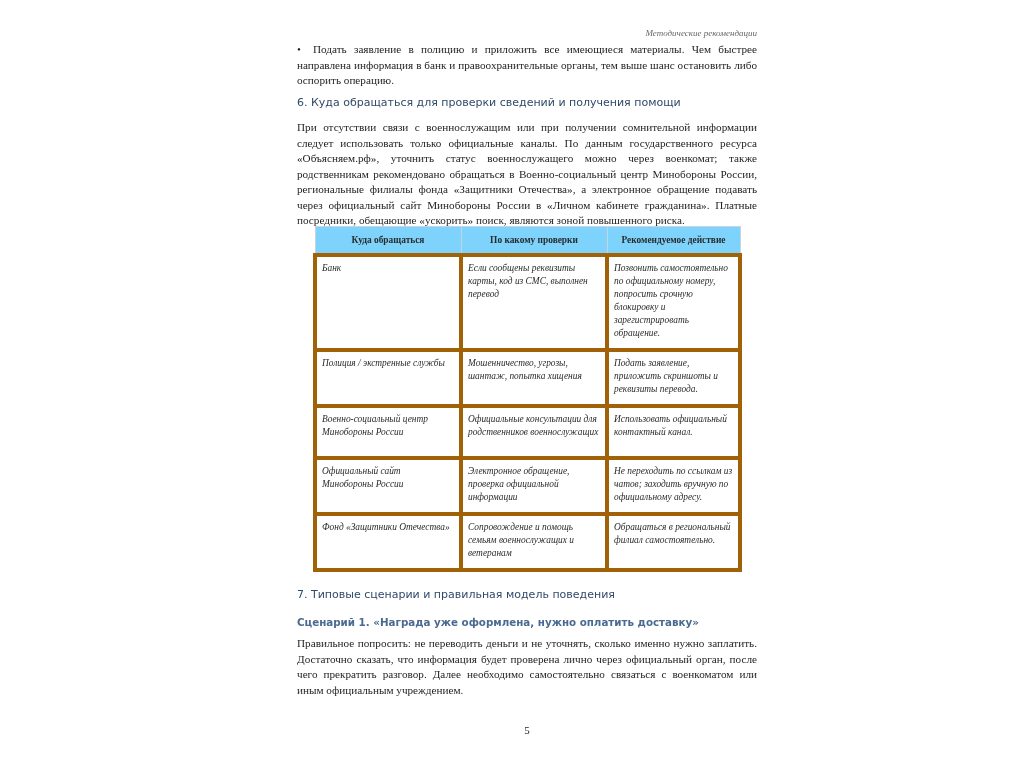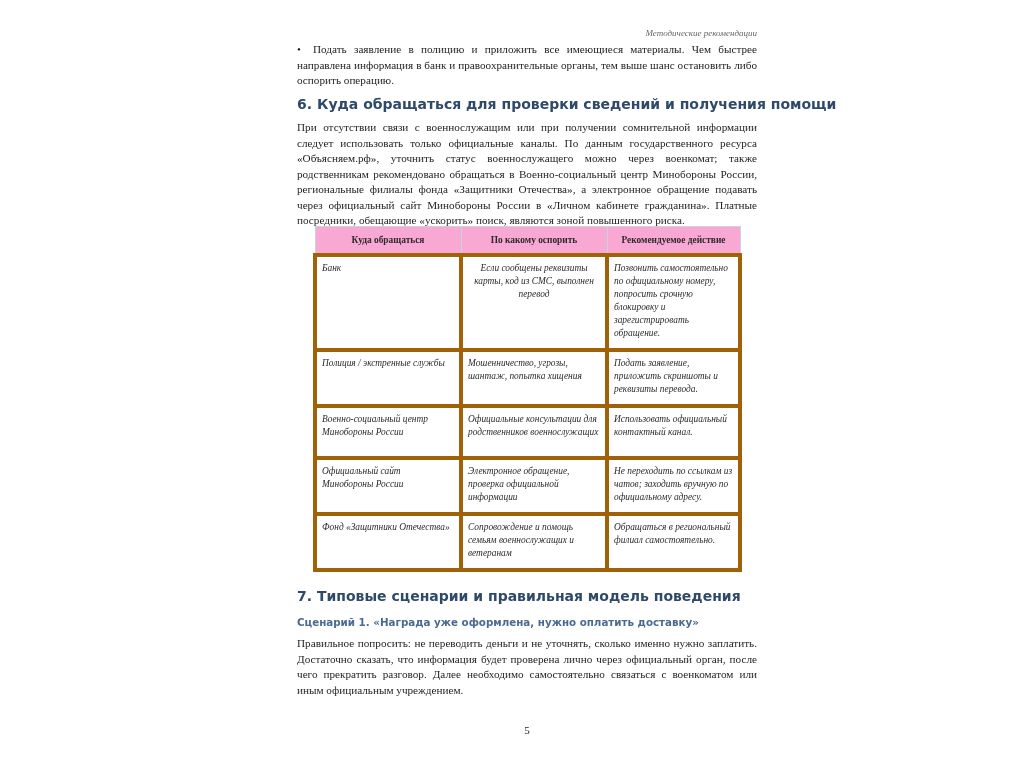--- a/index.html
+++ b/index.html
@@ -3,53 +3,53 @@
 <meta charset="utf-8">
 <style>
   html, body { margin:0; padding:0; background:#ffffff; }
   body { width:1024px; height:768px; position:relative; overflow:hidden;
          font-family:"Liberation Serif", serif; color:#222; }
   .page { position:absolute; left:297px; top:28px; width:460px; }
   .running-header { position:absolute; right:0; top:0; font-style:italic; font-size:9px; color:#666; }
   .body-text { font-size:11.2px; line-height:15.5px; text-align:justify; color:#1e1e1e; }
   .bullet-para { position:absolute; top:14px; left:0; width:460px; }
   .bullet-para .bullet { display:inline-block; width:16px; }
-  .h1 { position:absolute; left:0; font-family:"DejaVu Sans", sans-serif; font-weight:bold;
-        font-size:14px; color:#2f4a69; white-space:nowrap; }
+  .h1 { position:absolute; left:0; font-family:"DejaVu Sans", sans-serif; font-weight:normal;
+        font-size:11px; color:#2f4a69; white-space:nowrap; }
   .h2 { position:absolute; left:0; font-family:"DejaVu Sans", sans-serif; font-weight:bold;
         font-size:10.3px; color:#4a6a91; white-space:nowrap; }
   .para { position:absolute; left:0; width:460px; }
   table.contacts { position:absolute; left:16px; top:198px; width:429px; border-collapse:collapse;
         font-size:9.4px; line-height:13px; color:#2a2a2a; }
-  table.contacts th { background:#f9a8d4; font-weight:bold; text-align:center; height:26px;
+  table.contacts th { background:#7dd3fc; font-weight:bold; text-align:center; height:26px;
         border:1px solid #c7d3df; padding:0 4px; }
   table.contacts td { border:4px solid #a16207; vertical-align:top; padding:5px 5px 8px 5px;font-style:italic; }
   table.contacts td.c1 { width:132px; }
-  table.contacts td.c2 { width:132px;text-align:center; }
+  table.contacts td.c2 { width:132px; }
   .page-number { position:absolute; left:0; width:460px; text-align:center; top:695px; font-size:11px; }
 </style>
 </head>
 <body>
 
 <div class="page">
   <div class="running-header">Методические рекомендации</div>
 
   <div class="bullet-para body-text">
     <span class="bullet">•</span><span>Подать заявление в полицию и приложить все имеющиеся материалы. Чем быстрее направлена информация в банк и правоохранительные органы, тем выше шанс остановить либо оспорить операцию.</span>
   </div>
 
   <div class="h1" style="top:68px;">6. Куда обращаться для проверки сведений и получения помощи</div>
 
   <div class="para body-text" style="top:92px;">При отсутствии связи с военнослужащим или при получении сомнительной информации следует использовать только официальные каналы. По данным государственного ресурса «Объясняем.рф», уточнить статус военнослужащего можно через военкомат; также родственникам рекомендовано обращаться в Военно-социальный центр Минобороны России, региональные филиалы фонда «Защитники Отечества», а электронное обращение подавать через официальный сайт Минобороны России в «Личном кабинете гражданина». Платные посредники, обещающие «ускорить» поиск, являются зоной повышенного риска.</div>
 
   <table class="contacts">
     <thead>
       <tr>
         <th>Куда обращаться</th>
-        <th>По какому оспорить</th>
+        <th>По какому проверки</th>
         <th>Рекомендуемое действие</th>
       </tr>
     </thead>
     <tbody>
       <tr style="height:66px;">
         <td class="c1">Банк</td>
         <td class="c2">Если сообщены реквизиты карты, код из СМС, выполнен перевод</td>
         <td>Позвонить самостоятельно по официальному номеру, попросить срочную блокировку и зарегистрировать обращение.</td>
       </tr>
       <tr style="height:52px;">

